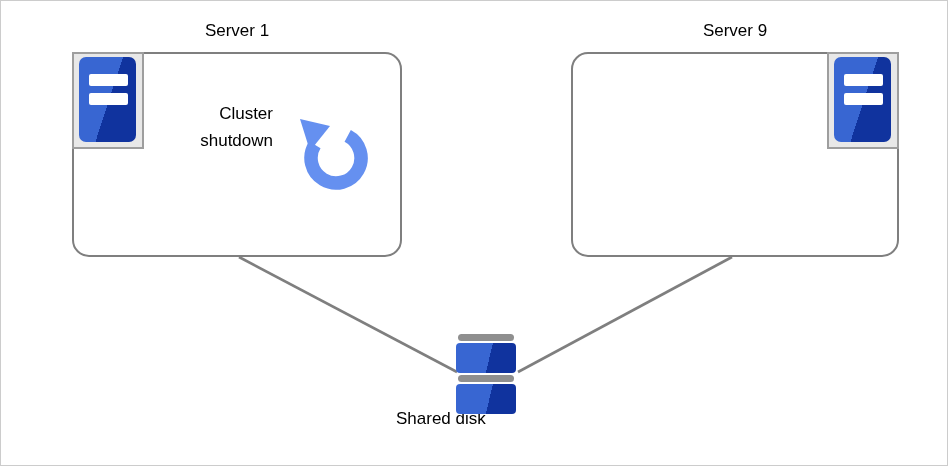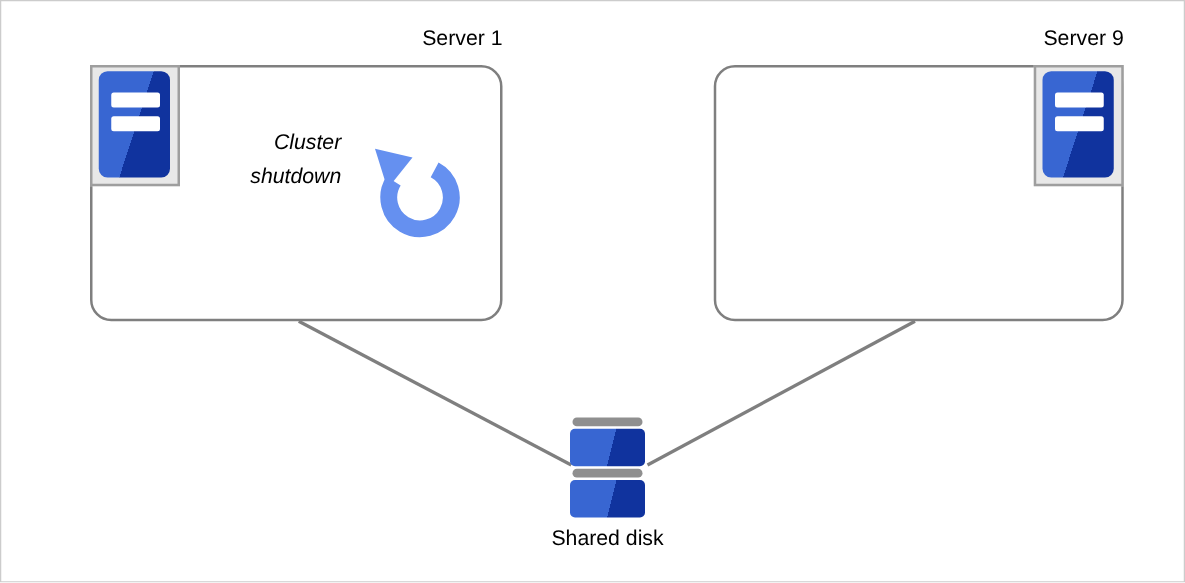--- a/index.html
+++ b/index.html
@@ -19,21 +19,21 @@
   body{font-family:"Liberation Sans", sans-serif;color:var(--text);}
   .canvas{
     position:relative;
     width:948px;height:466px;
     background:#ffffff;
     border:1px solid var(--canvas-border);
     overflow:hidden;
   }
   .node-title{
     position:absolute;
-    text-align:right;
+    text-align:center;
     font-size:17px;
     line-height:21px;
     color:var(--text);
   }
   .server-box{
     position:absolute;
     background:#ffffff;
     border:2.5px solid var(--box-border);
     border-radius:17px;
   }
@@ -70,21 +70,21 @@
   }
   .connector-line{stroke:var(--connector);stroke-width:2.6;}
   .annotation{
     position:absolute;
     left:155px;top:99px;width:117px;
     text-align:right;
     font-size:17px;line-height:27px;
     color:var(--text);
     z-index:2;
   }
-  .annotation span{display:block;font-style:italic;}
+  .annotation span{display:block;}
   .reboot-svg{
     position:absolute;left:293px;top:112px;width:76px;height:78px;
     z-index:2;
   }
   .reboot-arc{fill:none;stroke:var(--reboot-arrow);stroke-width:13.5;stroke-linecap:butt;}
   .reboot-head{fill:var(--reboot-arrow);}
   .disk-group{
     position:absolute;left:455px;top:333px;width:60px;height:80px;
     z-index:2;
   }
@@ -95,22 +95,22 @@
   .disk-bar.bar1{top:0;}
   .disk-bar.bar2{top:41px;}
   .disk-platter{
     position:absolute;left:0;width:60px;height:30px;
     border-radius:4px;
     background:linear-gradient(104deg,var(--server-blue-light) 0 55%,var(--server-blue-dark) 55%);
   }
   .disk-platter.platter1{top:9px;}
   .disk-platter.platter2{top:50px;}
   .disk-label{
-    position:absolute;left:395px;top:419px;width:180px;
-    text-align:center;font-size:17px;line-height:21px;
+    position:absolute;left:395px;top:407px;width:180px;
+    text-align:left;font-size:17px;line-height:21px;
     color:var(--text);
   }
 </style>
 </head>
 <body>
 
 <div class="canvas">
 
   <svg class="connector-svg" viewBox="0 0 948 466" xmlns="http://www.w3.org/2000/svg">
     <line class="connector-line" x1="238" y1="256" x2="456" y2="371"></line>

